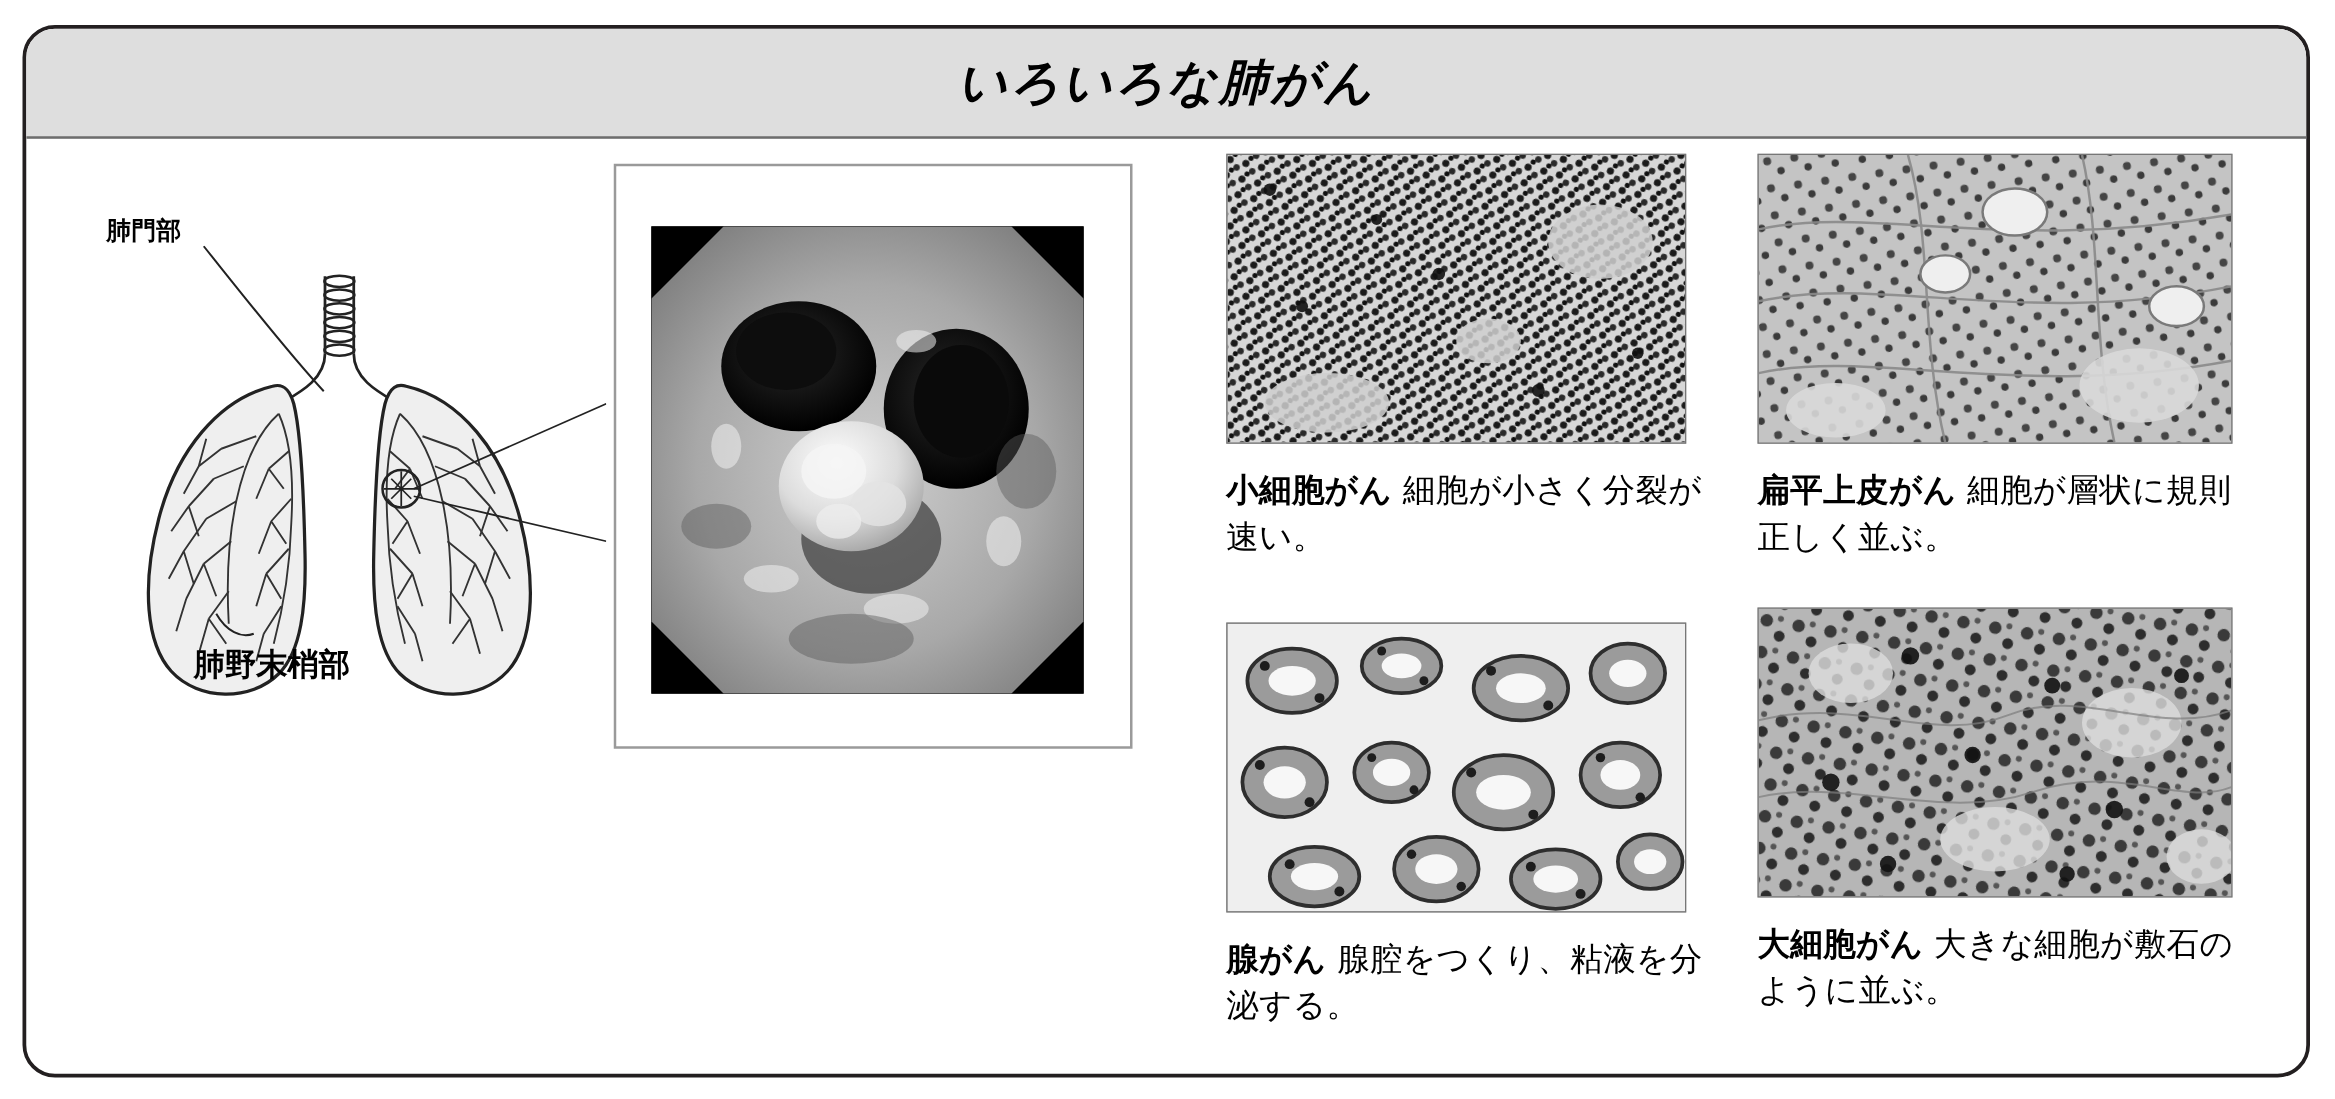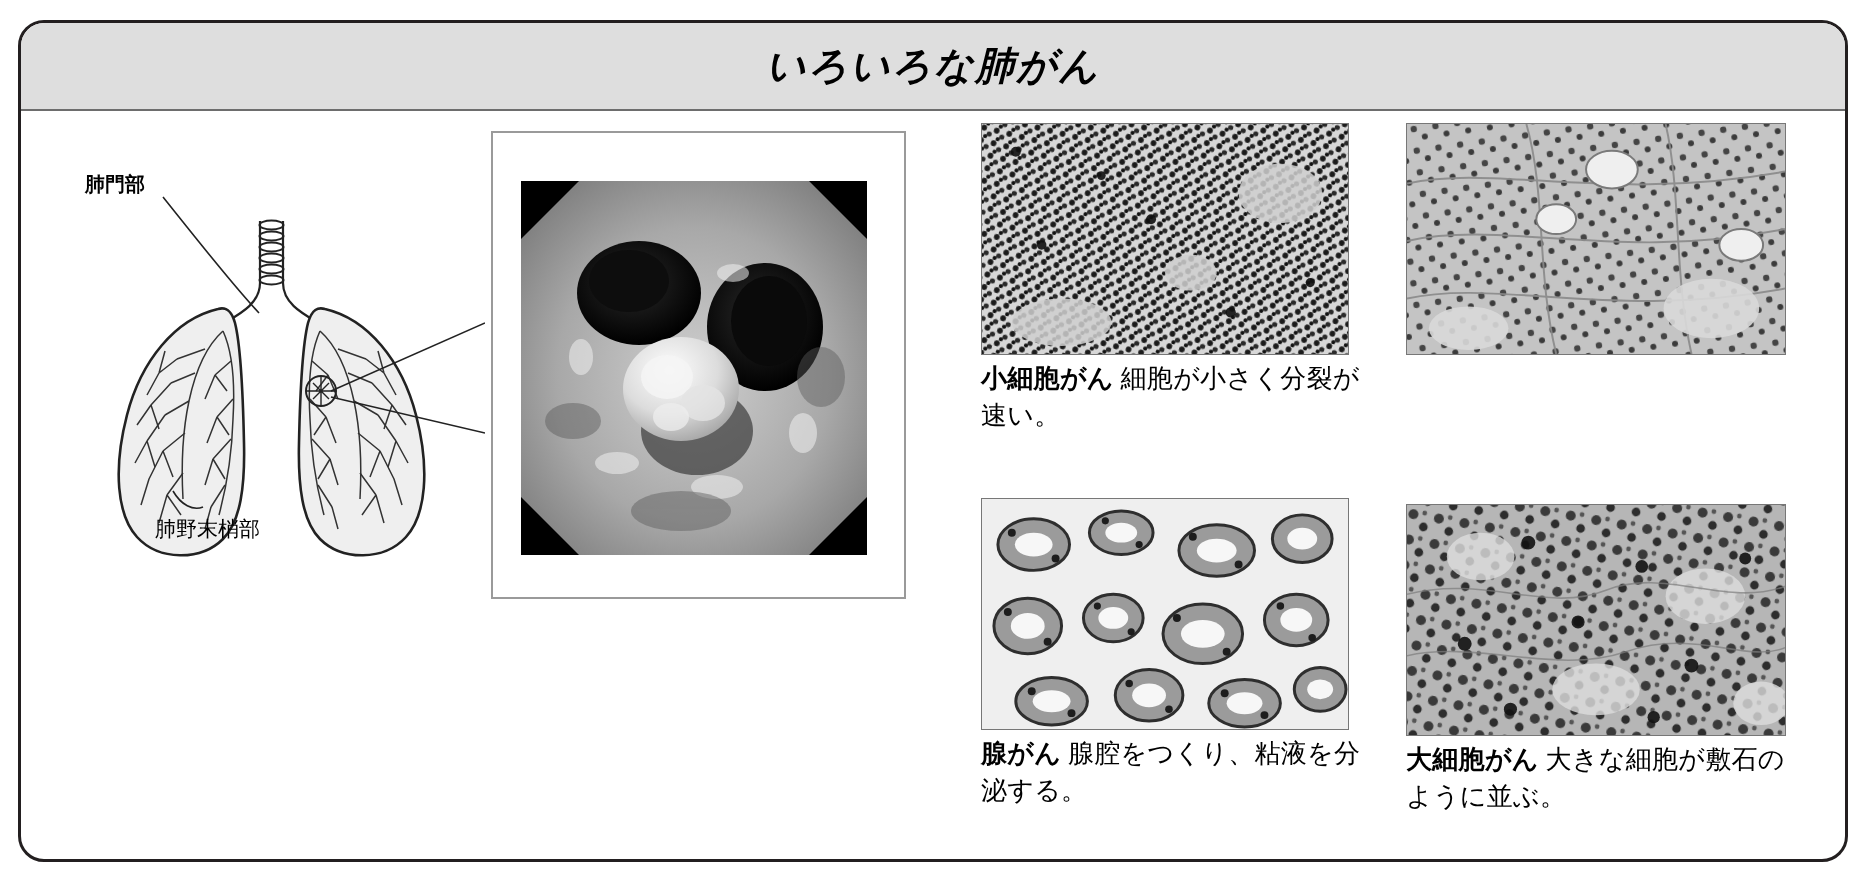--- a/index.html
+++ b/index.html
@@ -71,22 +71,22 @@
     left: 30px;
     top: 38px;
     font-size: 20px;
     font-weight: bold;
     color: #000;
   }
   .label-periph {
     position: absolute;
     left: 100px;
     top: 382px;
-    font-size: 21px;
-    font-weight: normal;
+    font-size: 25px;
+    font-weight: bold;
     color: #000;
   }
 
   
   .photo-frame {
     position: absolute;
     left: 470px;
     top: 20px;
     width: 415px;
     height: 468px;
@@ -124,40 +124,39 @@
     width: 850px;
     height: 730px;
   }
   .cell {
     position: absolute;
     width: 390px;
   }
   .cell.c0 { left: 0;   top: 0; }
   .cell.c1 { left: 425px; top: 0; }
   .cell.c2 { left: 0;   top: 375px; }
-  .cell.c3 { left: 425px; top: 381px; }
+  .cell.c3 { left: 425px; top: 363px; }
 
   .micro {
     width: 368px;
     height: 232px;
     border: 1px solid #777;
     box-sizing: border-box;
     overflow: hidden;
     position: relative;
     background: #b9b9b9;
   }
   .cell.c1 .micro, .cell.c3 .micro { width: 380px; }
 
   .cell-caption {
-    margin-top: 6px;
+    margin-top: 20px;
     font-size: 26px;
     line-height: 1.42;
     letter-spacing: 0.3px;
     color: #000;
-    font-family: Liberation Serif, serif;
   }
   .cell-caption b { font-weight: bold; }
 </style>
 </head>
 <body>
 
 <div class="figure">
 
   <div class="title-bar">
     <div class="title-text">いろいろな肺がん</div>
@@ -343,20 +342,24 @@
           <g fill="#efefef" stroke="#7a7a7a" stroke-width="2">
             <ellipse cx="206" cy="46" rx="26" ry="19"></ellipse>
             <ellipse cx="150" cy="96" rx="20" ry="15"></ellipse>
             <ellipse cx="336" cy="122" rx="22" ry="16"></ellipse>
           </g>
           <g fill="#d9d9d9" opacity="0.9">
             <ellipse cx="306" cy="186" rx="48" ry="30"></ellipse>
             <ellipse cx="62" cy="206" rx="40" ry="22"></ellipse>
           </g>
         </svg>
+      </div>
+      <div class="cell-caption">
+        <b>扁平上皮がん</b>
+        <span>細胞が層状に規則正しく並ぶ。</span>
       </div>
     </div>
 
     <div class="cell c2">
       <div class="micro">
         <svg width="100%" height="100%" viewBox="0 0 368 232" preserveAspectRatio="none">
           <rect width="368" height="232" fill="#efefef"></rect>
           <g fill="#9b9b9b" stroke="#2e2e2e" stroke-width="3">
             <ellipse cx="52" cy="46" rx="36" ry="26"></ellipse>
             <ellipse cx="140" cy="34" rx="32" ry="22"></ellipse>

